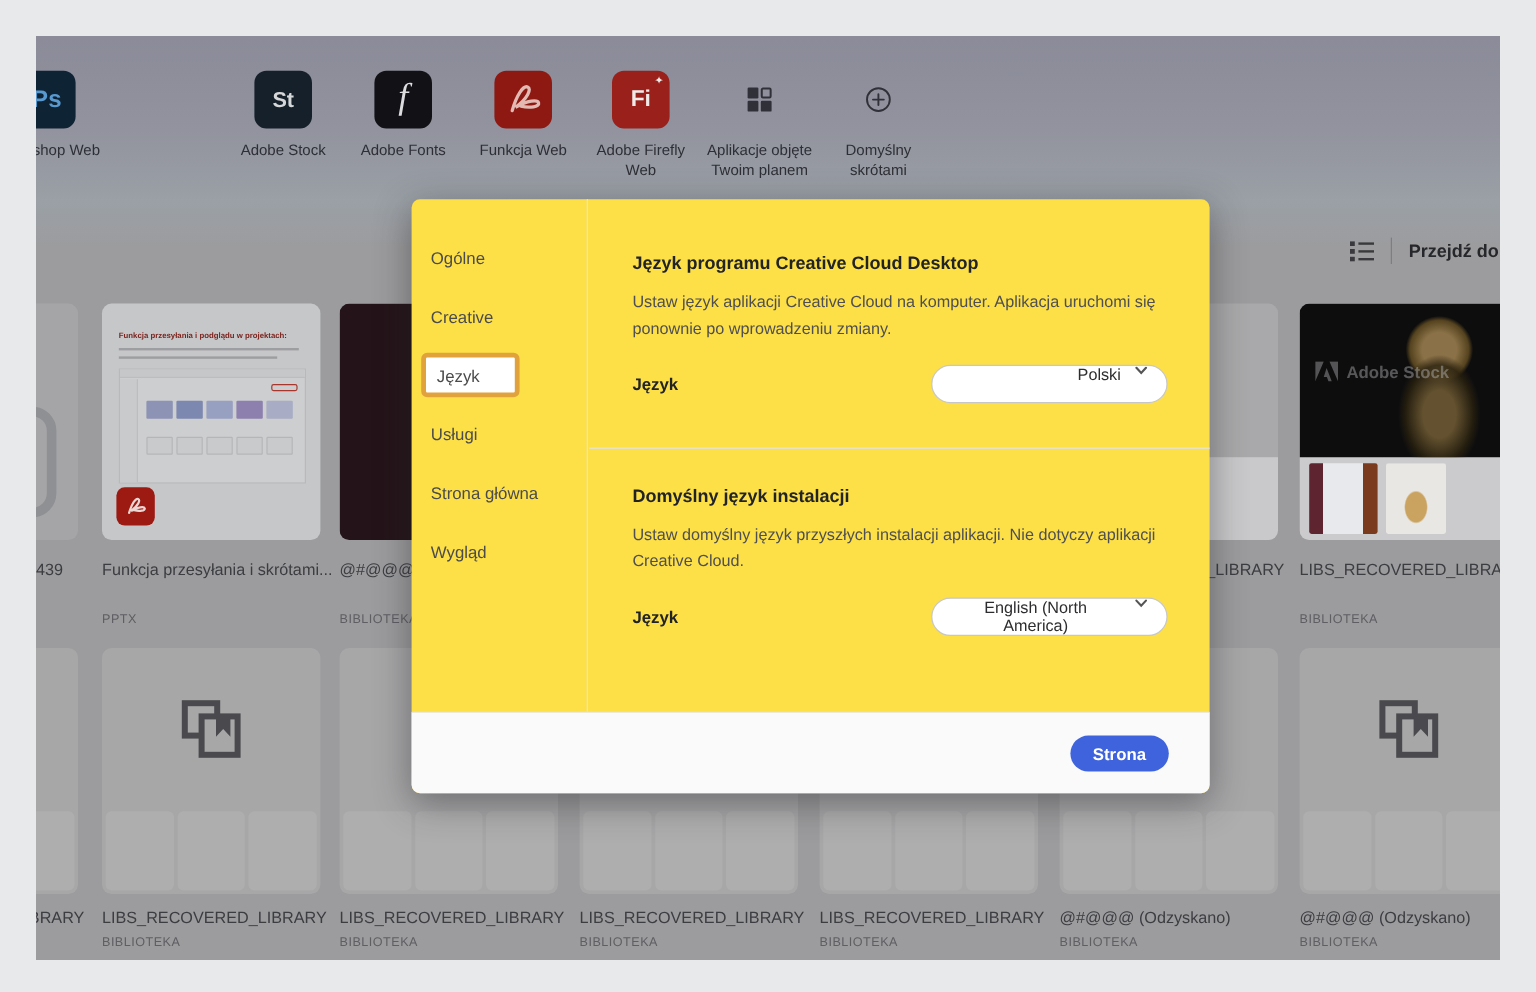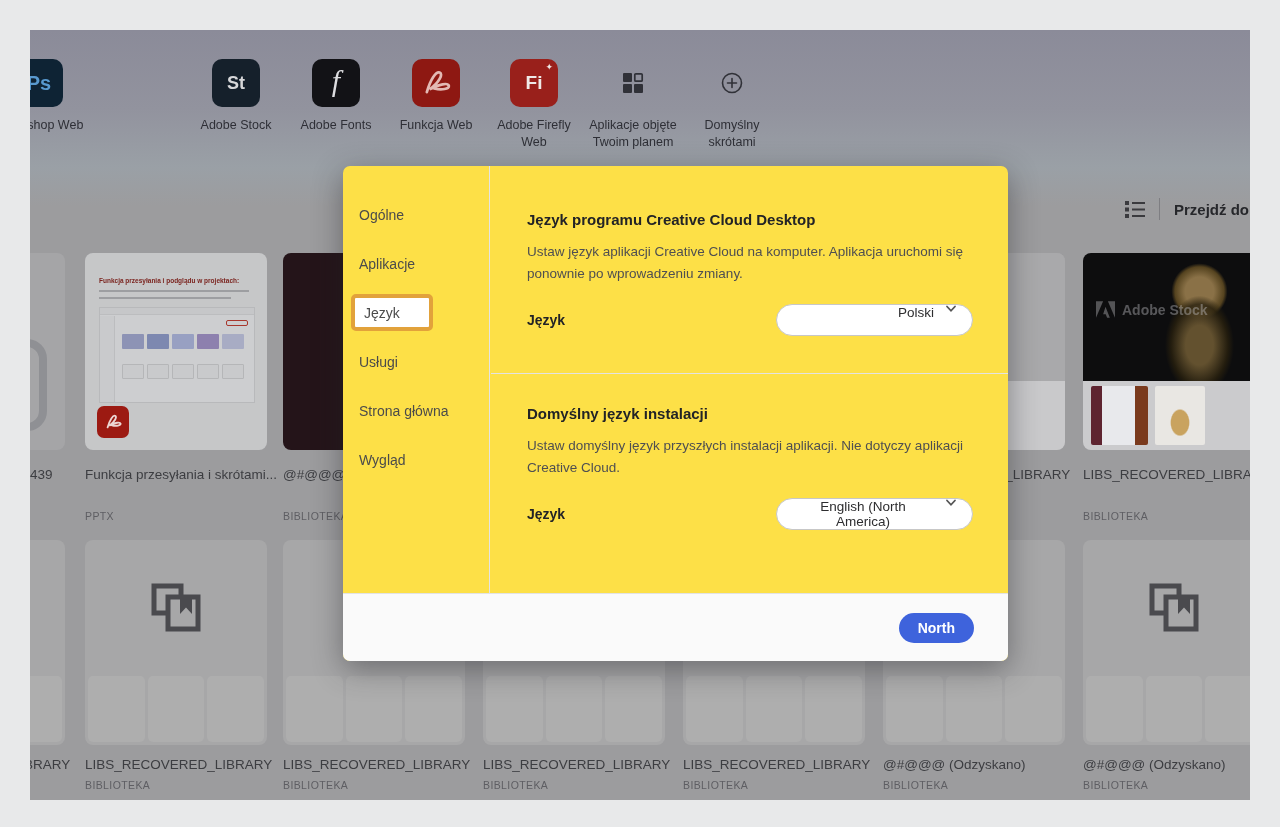--- a/index.html
+++ b/index.html
@@ -352,21 +352,21 @@
           <div></div>
           <div></div>
         </div>
     </div>
     <div class="card-label r2" style="left:1053px">@#@@@ (Odzyskano)</div>
     <div class="card-sub r2" style="left:1053px">BIBLIOTEKA</div>
 
     <div class="dialog">
       <aside class="dlg-sidebar">
         <div class="side-item">Ogólne</div>
-        <div class="side-item">Aplikacje</div>
+        <div class="side-item">Creative</div>
         <div class="side-item side-item--highlight">
           <span>Język</span>
         </div>
         <div class="side-item">Usługi</div>
         <div class="side-item">Strona główna</div>
         <div class="side-item">Wygląd</div>
       </aside>
 
       <main class="dlg-main">
         <section class="dlg-section">
@@ -392,18 +392,18 @@
               <span>English (North America)</span>
               <svg width="12" height="8" viewBox="0 0 12 8">
                 <path d="M2 1.5 L6 5.8 L10 1.5" stroke="#555" stroke-width="1.8" fill="none" stroke-linecap="round"></path>
               </svg>
             </button>
           </div>
         </section>
       </main>
 
       <footer class="dlg-footer">
-        <button class="btn-done">North</button>
+        <button class="btn-done">Strona</button>
       </footer>
     </div>
 
   </div>
 </div>
 
 </body></html>

